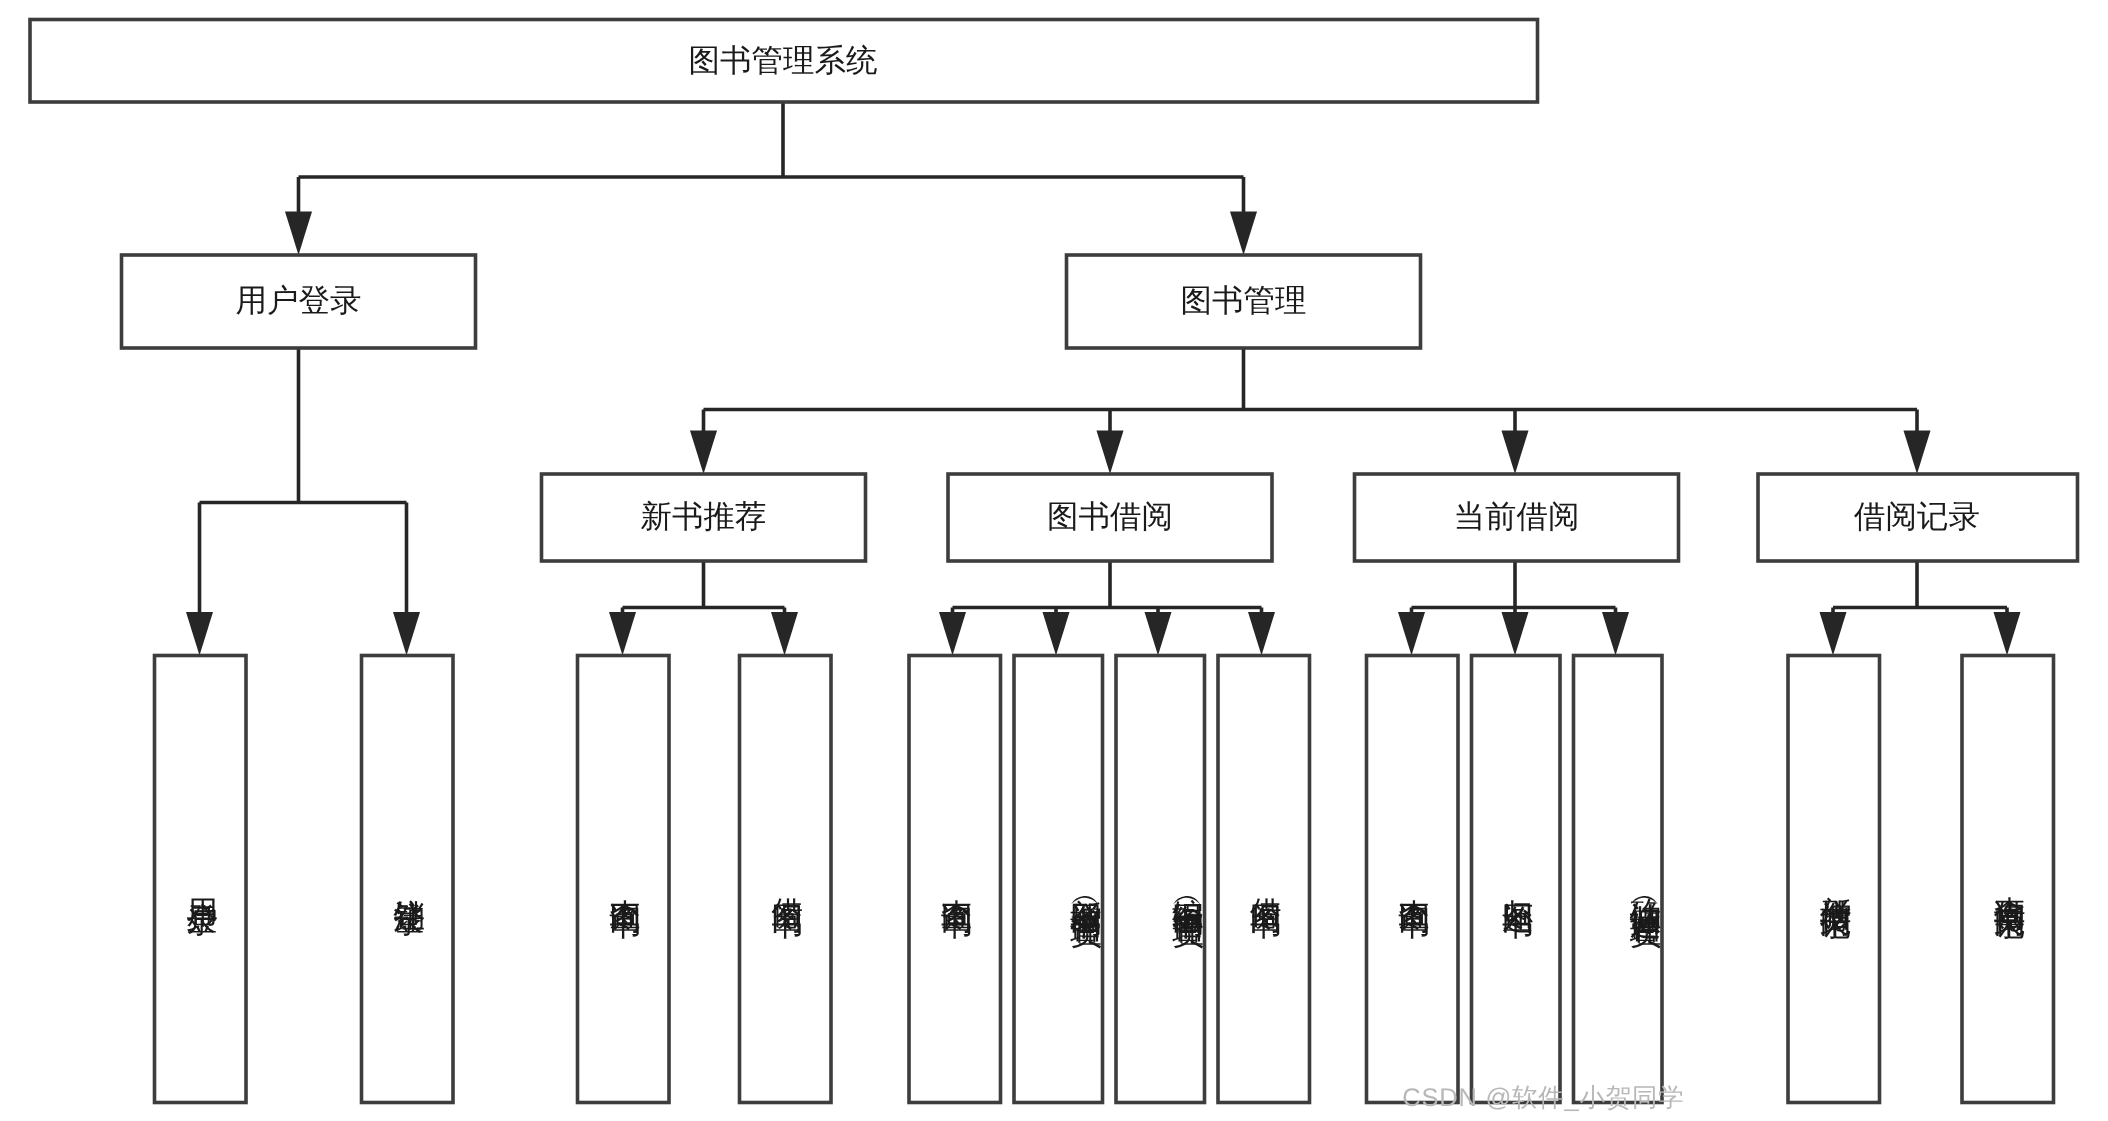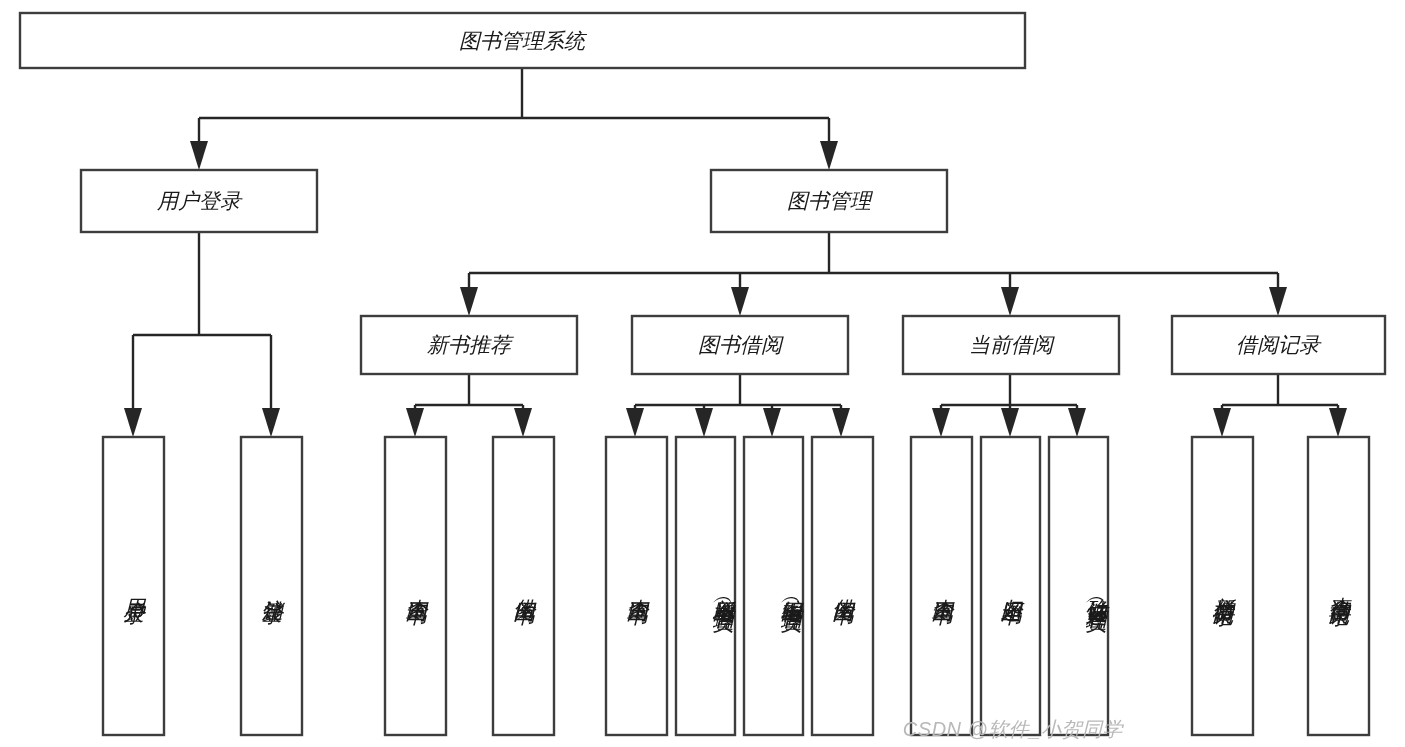--- a/index.html
+++ b/index.html
@@ -11,21 +11,20 @@
     width: 1405px;
     height: 747px;
     font-family: "Liberation Sans", "DejaVu Sans", sans-serif;
     overflow: hidden;
   }
   #diagram-root {
     position: relative;
     width: 1131px;
     height: 747px;
     background: #ffffff;
-    font-style: italic;
   }
   svg.flow {
     position: absolute;
     left: 0;
     top: 0;
     width: 1405px;
     height: 747px;
   }
   .node-box {
     fill: #ffffff;
@@ -62,21 +61,21 @@
     align-items: center;
     justify-content: center;
     white-space: nowrap;
     user-select: none;
   }
   .watermark {
     position: absolute;
     right: 8px;
     bottom: 4px;
     font-family: "Liberation Sans", "DejaVu Sans", sans-serif;
-    font-size: 20px;
+    font-size: 17px;
     color: #b8b8b8;
     letter-spacing: 0.5px;
     white-space: nowrap;
   }
 </style>
 </head>
 <body>
 
 <div id="diagram-root">
 

